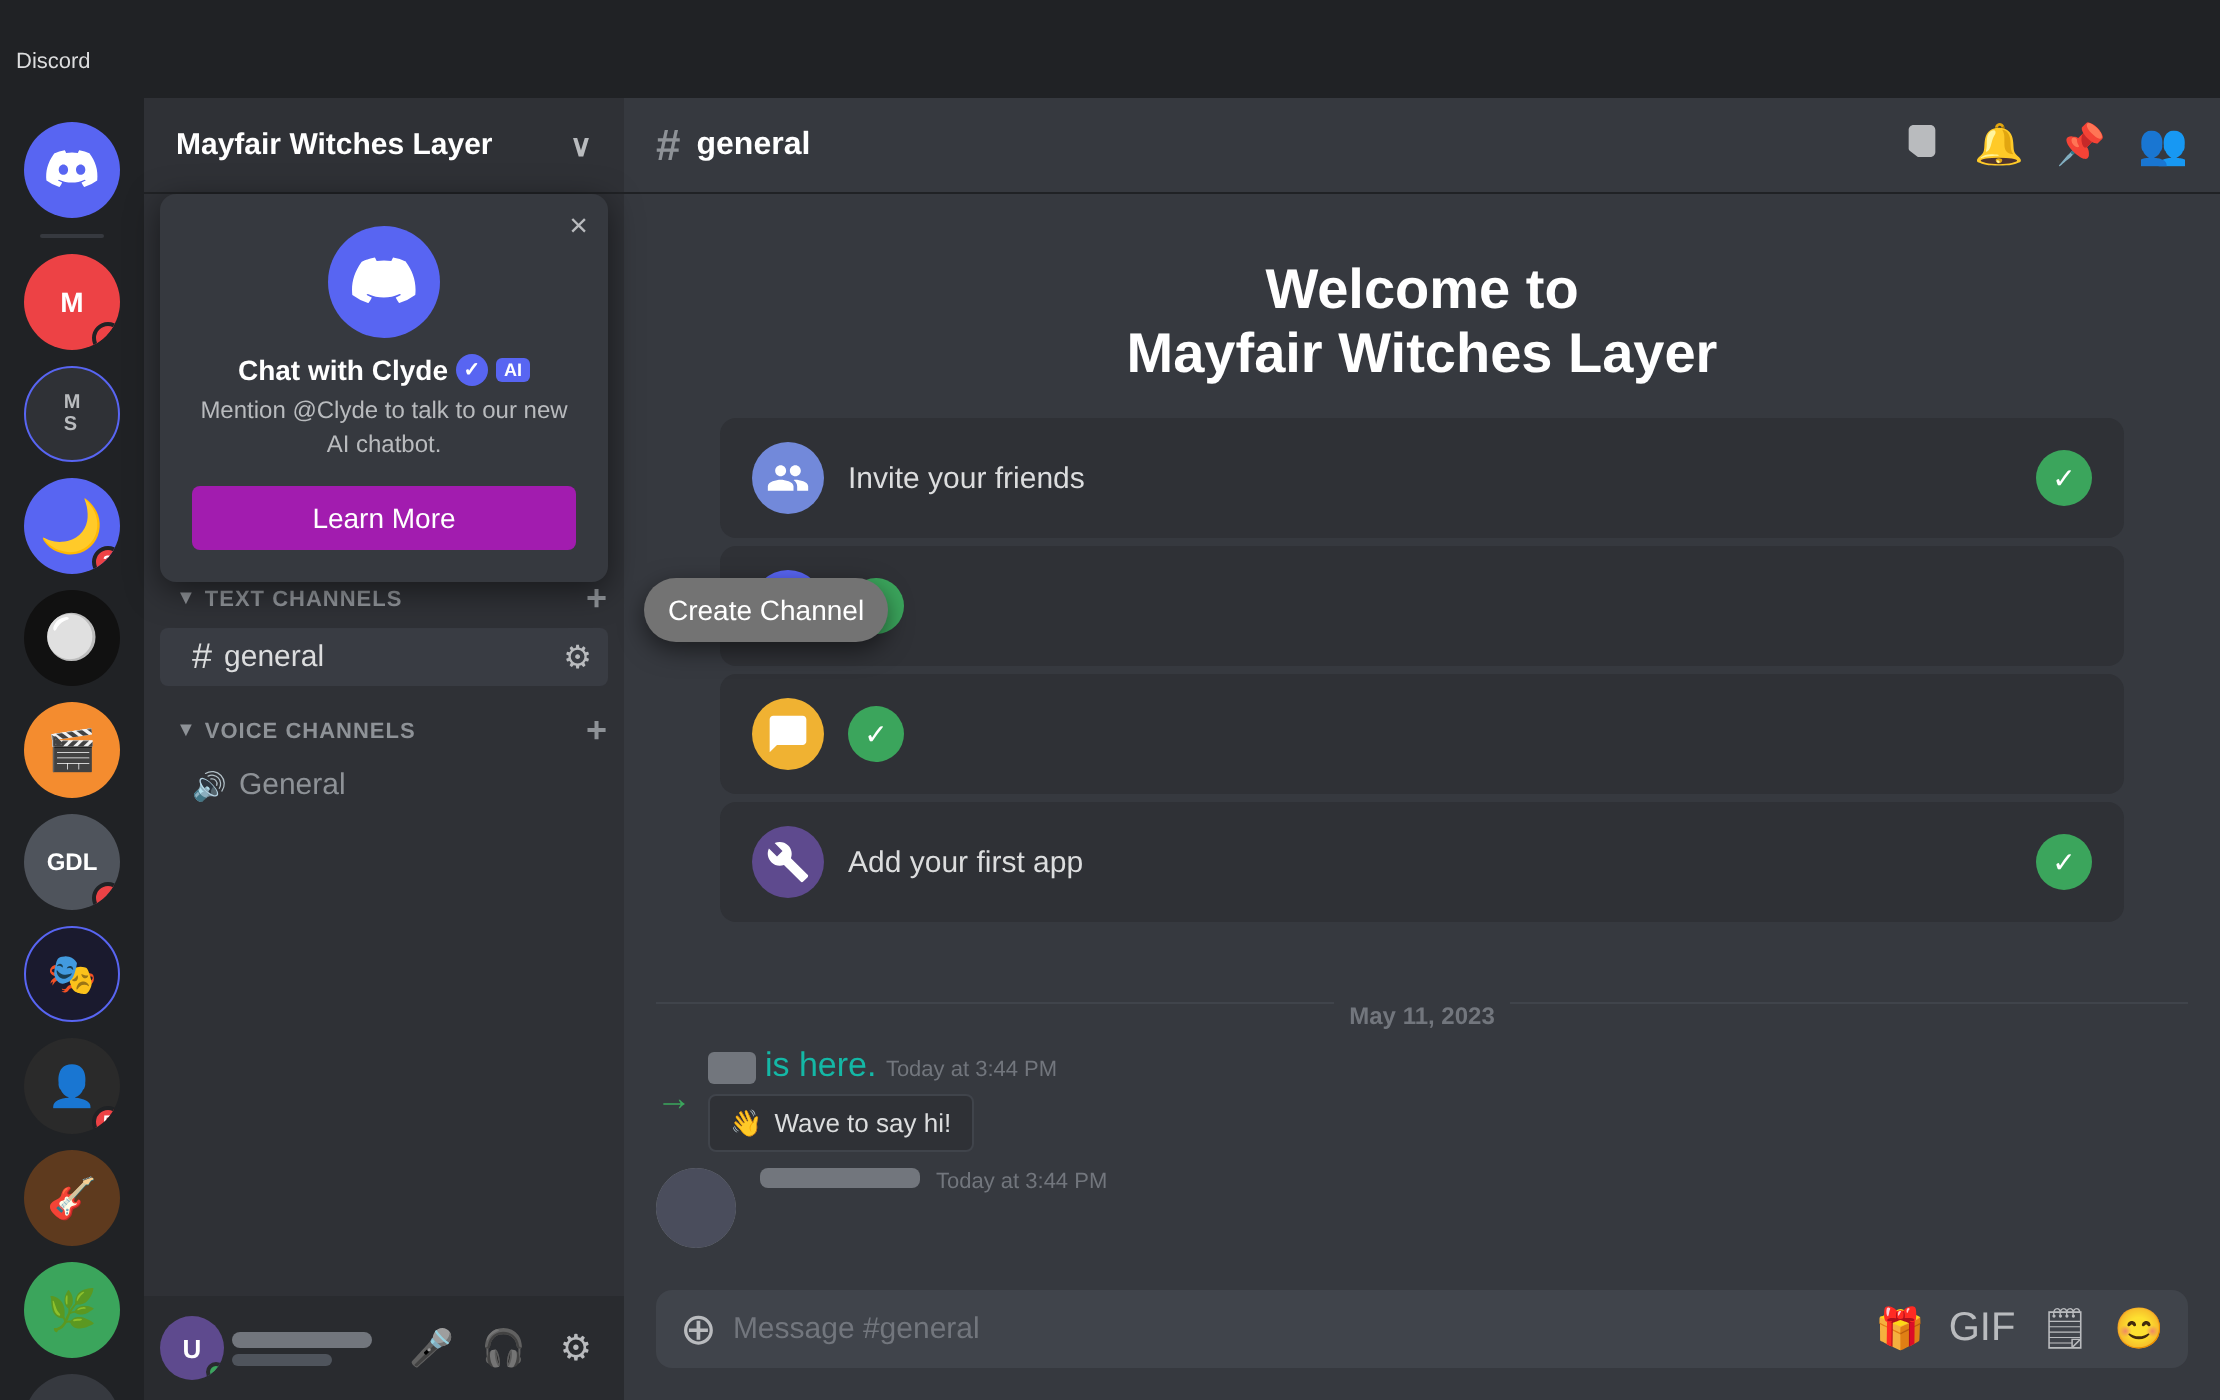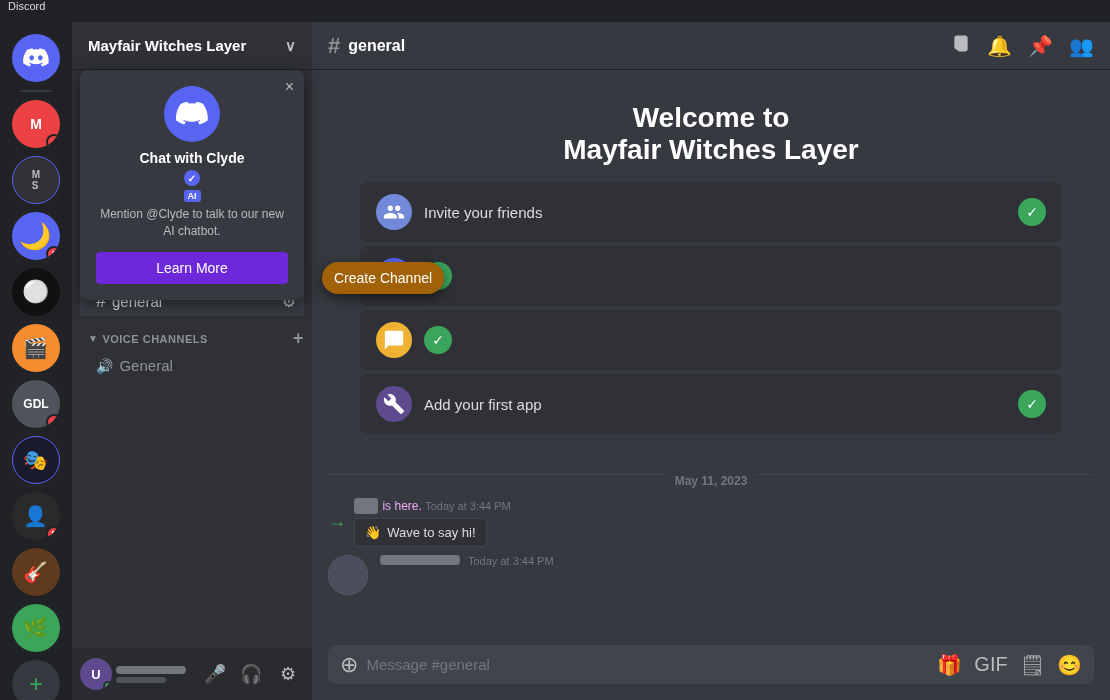--- a/index.html
+++ b/index.html
@@ -3,25 +3,26 @@
   <meta charset="utf-8">
   <style>
     * { margin: 0; padding: 0; box-sizing: border-box; }
     body { width: 1110px; height: 700px; overflow: hidden; font-family: 'Segoe UI', Arial, sans-serif; background: #202225; display: flex; flex-direction: column; }
 
     
     #title-bar {
       height: 22px;
       background: #202225;
       display: flex;
-      align-items: flex-start;
-      padding: 0 8px;
+      align-items: flex-end;
+      padding: 12px 8px;
       font-size: 11px;
       color: #dcddde;
       flex-shrink: 0;
+      margin-top: 25px;
     }
 
     
     #app {
       display: flex;
       flex: 1;
       overflow: hidden;
     }
 
     
@@ -161,21 +162,20 @@
 
     #clyde-popup h3 {
       text-align: center;
       color: #fff;
       font-size: 14px;
       margin-bottom: 4px;
       display: flex;
       align-items: center;
       justify-content: center;
       gap: 4px;
-      flex-direction: column;
     }
 
     .ai-badge {
       background: #5865f2;
       color: white;
       font-size: 9px;
       padding: 1px 4px;
       border-radius: 3px;
       font-weight: 700;
     }
@@ -195,21 +195,21 @@
     #clyde-popup p {
       color: #b9bbbe;
       font-size: 12px;
       text-align: center;
       margin-bottom: 12px;
       line-height: 1.4;
     }
 
     #learn-more-btn {
       width: 100%;
-      background: #6d28d9;
+      background: #a21caf;
       color: white;
       border: none;
       border-radius: 4px;
       padding: 8px;
       font-size: 14px;
       font-weight: 500;
       cursor: pointer;
     }
 
     
@@ -274,21 +274,21 @@
       margin-left: auto;
       font-size: 16px;
       color: #b9bbbe;
     }
 
     
     #create-channel-tooltip {
       position: absolute;
       left: 250px;
       top: 240px;
-      background: #a16207;
+      background: #737373;
       color: #fff;
       padding: 8px 12px;
       border-radius: 16px;
       font-size: 14px;
       font-weight: 500;
       white-space: nowrap;
       z-index: 200;
       box-shadow: 0 4px 12px rgba(0,0,0,0.5);
     }
 
@@ -539,22 +539,22 @@
       font-size: 11px;
     }
 
     .message-text {
       color: #dcddde;
       font-size: 15px;
       line-height: 1.4;
     }
 
     .system-text {
-      color: #f0abfc;
-      font-size: 12px;
+      color: #14b8a6;
+      font-size: 17px;
     }
 
     .wave-btn {
       display: inline-flex;
       align-items: center;
       gap: 6px;
       background: #2f3136;
       border: 1px solid #40444b;
       border-radius: 4px;
       padding: 6px 10px;

